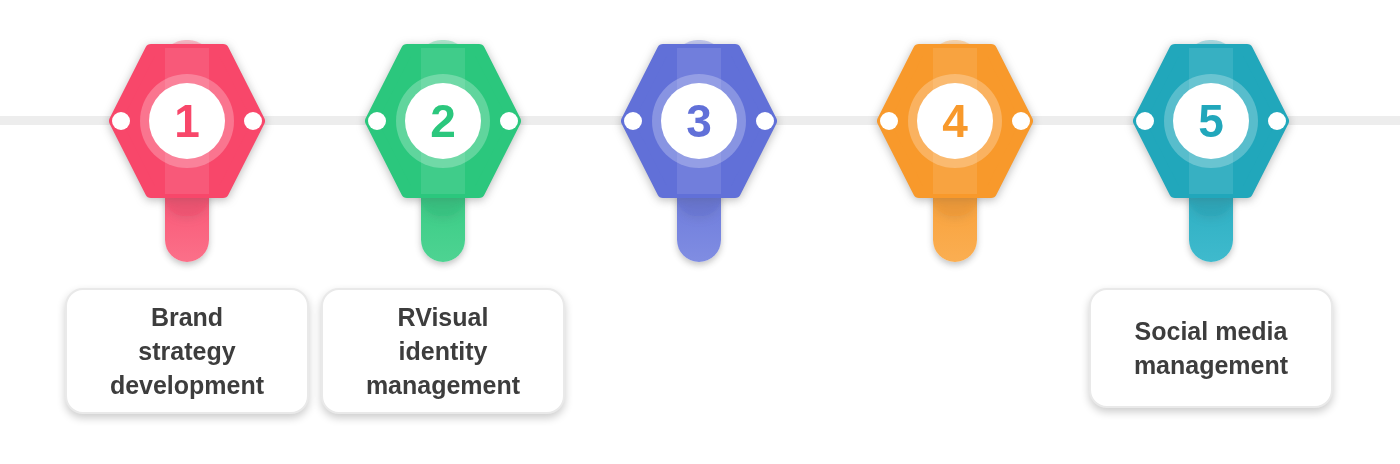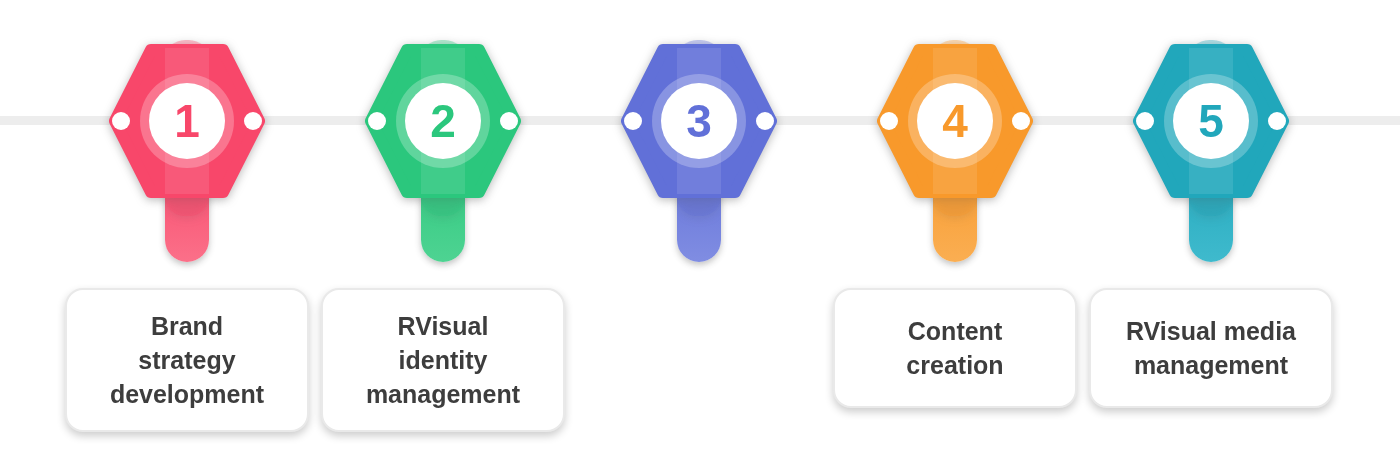--- a/index.html
+++ b/index.html
@@ -71,21 +71,21 @@
     width: 244px;
     min-height: 120px;
     box-sizing: border-box;
     background: #ffffff;
     border: 2px solid var(--card-border, #e9e9e9);
     border-radius: 18px;
     box-shadow: 0 4px 9px rgba(0,0,0,0.20);
     display: flex;
     align-items: center;
     justify-content: center;
-    padding: 19px 8px;
+    padding: 10px 8px;
     z-index: 1;
   }
   .card-label {
     white-space: pre-line;
     text-align: center;
     font-size: 25px;
     line-height: 34px;
     font-weight: 700;
     color: var(--text, #3d3d3d);
   }
@@ -158,36 +158,32 @@
     <svg class="badge-svg" viewBox="-100 -100 200 200" aria-hidden="true">
       <rect class="ribbon-under" x="-22" y="-81" width="44" height="176" rx="20"></rect>
       <polygon class="badge-main" points="-36,-71 36,-71 72,0 36,71 -36,71 -72,0"></polygon>
       <rect class="ribbon-over" x="-22" y="-73" width="44" height="146"></rect>
       <circle class="halo" cx="0" cy="0" r="47"></circle>
       <circle class="conn-dot" cx="-66" cy="0" r="9"></circle>
       <circle class="conn-dot" cx="66" cy="0" r="9"></circle>
       <circle class="face" cx="0" cy="0" r="38"></circle>
     </svg>
     <div class="num">4</div>
-    <div class="card">
-      <div class="card-label">Content
-creation</div>
-    </div>
   </div>
 
   <div class="step s5" style="--c: #21A7BB; --cl: #3FBACD;">
     <div class="stem"></div>
     <svg class="badge-svg" viewBox="-100 -100 200 200" aria-hidden="true">
       <rect class="ribbon-under" x="-22" y="-81" width="44" height="176" rx="20"></rect>
       <polygon class="badge-main" points="-36,-71 36,-71 72,0 36,71 -36,71 -72,0"></polygon>
       <rect class="ribbon-over" x="-22" y="-73" width="44" height="146"></rect>
       <circle class="halo" cx="0" cy="0" r="47"></circle>
       <circle class="conn-dot" cx="-66" cy="0" r="9"></circle>
       <circle class="conn-dot" cx="66" cy="0" r="9"></circle>
       <circle class="face" cx="0" cy="0" r="38"></circle>
     </svg>
     <div class="num">5</div>
     <div class="card">
-      <div class="card-label">RVisual media
+      <div class="card-label">Social media
 management</div>
     </div>
   </div>
 </div>
 
 </body></html>

